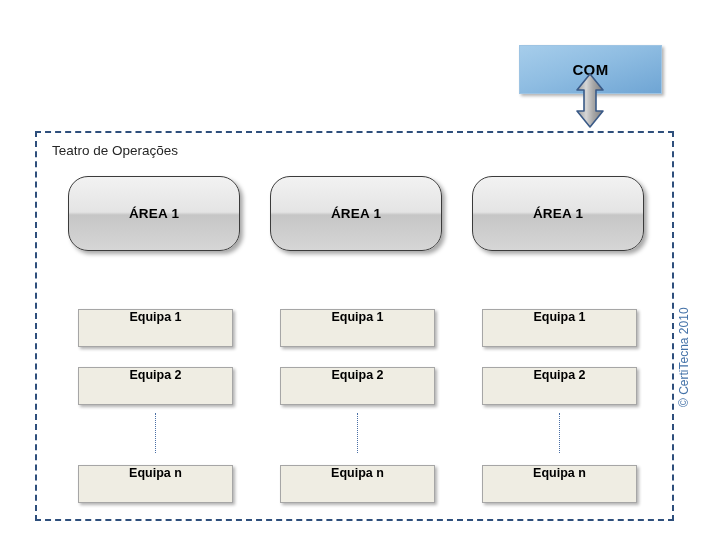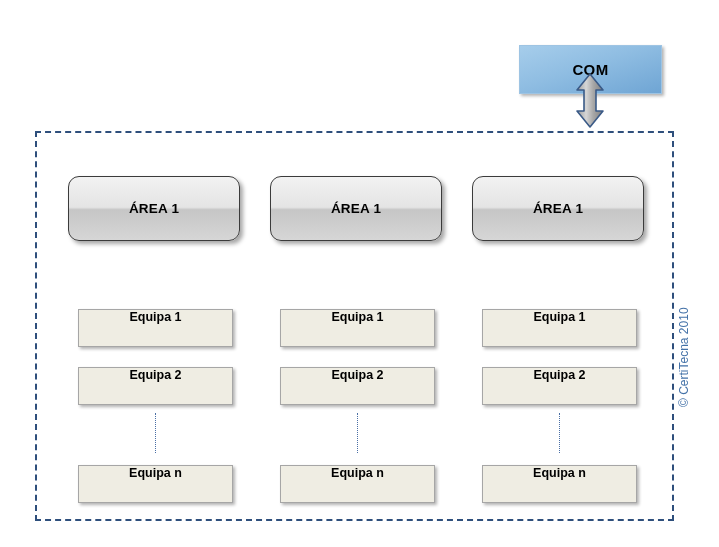--- a/index.html
+++ b/index.html
@@ -94,24 +94,24 @@
     font-size: 13.5px;
     color: #262626;
     white-space: nowrap;
   }
 
   
   .area-box {
     position: absolute;
     top: 176px;
     width: 172px;
-    height: 65px;
+    height: 75px;
     box-sizing: border-box;
     border: 1px solid #3b3b3b;
-    border-radius: 11px;
+    border-radius: 20px;
     background: linear-gradient(to bottom, #f2f2f2 0%, #e4e4e4 48%, #c6c6c6 52%, #d6d6d6 100%);
     box-shadow: 3px 3px 4px rgba(0,0,0,0.35);
     display: flex;
     align-items: center;
     justify-content: center;
   }
   .area-box-text {
     font-weight: bold;
     font-size: 13.5px;
     color: #000000;
@@ -176,20 +176,21 @@
           <stop offset="35%" stop-color="#d6d6d6"></stop>
           <stop offset="62%" stop-color="#a8a8a8"></stop>
           <stop offset="100%" stop-color="#7e7e7e"></stop>
         </linearGradient>
       </defs>
       <polygon points="18,1 31,17 24,17 24,38 31,38 18,54 5,38 12,38 12,17 5,17" fill="url(#arrGrad)" stroke="#3a5a87" stroke-width="1.6" stroke-linejoin="round"></polygon>
     </svg>
   </div>
 
   <div class="theatre"></div>
+  <div class="theatre-label">Teatro de Operações</div>
 
   <div class="area-box" style="left:68px;">
     <span class="area-box-text">ÁREA 1</span>
   </div>
   <div class="area-box" style="left:270px;">
     <span class="area-box-text">ÁREA 1</span>
   </div>
   <div class="area-box" style="left:472px;">
     <span class="area-box-text">ÁREA 1</span>
   </div>

